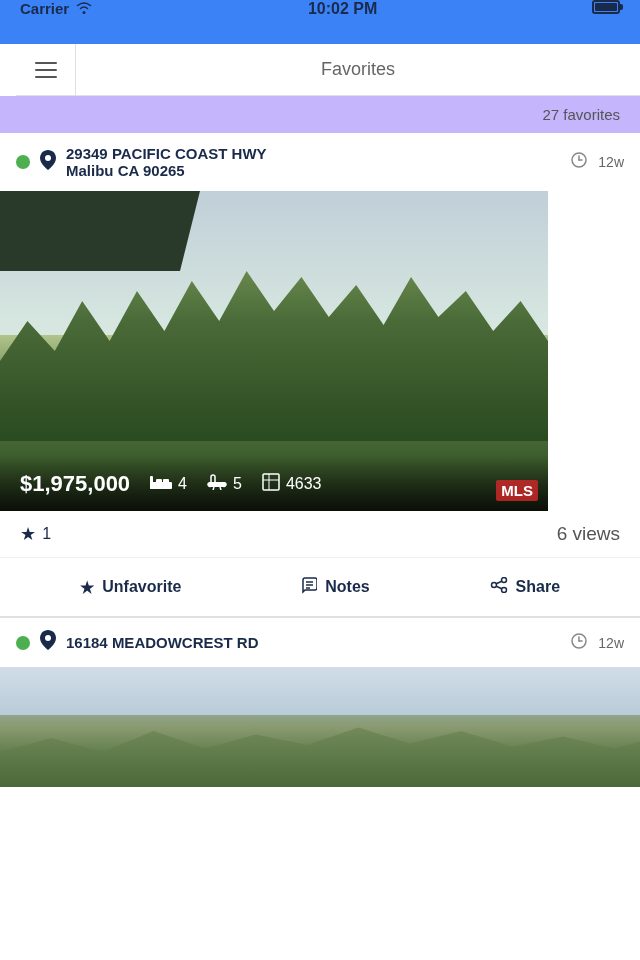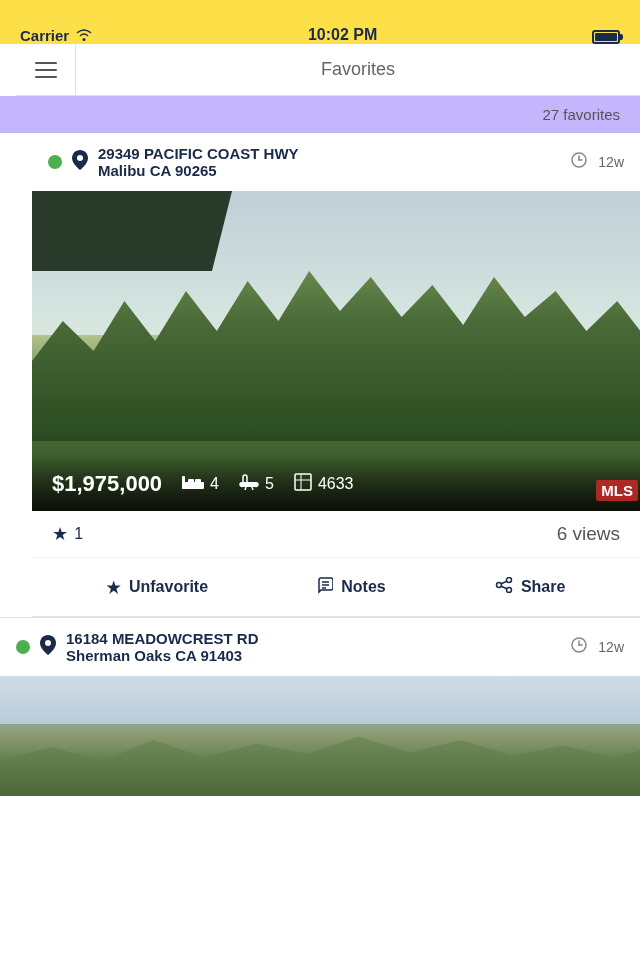--- a/index.html
+++ b/index.html
@@ -10,23 +10,23 @@
       min-height: 960px;
       font-family: -apple-system, 'Helvetica Neue', Arial, sans-serif;
       background: #fff;
       color: #1a2a4a;
       overflow-x: hidden;
     }
 
     
     .status-bar {
       height: 44px;
-      background: #fde047;
-      display: flex;
-      align-items: flex-end;
+      background: #3b82f6;
+      display: flex;
+      align-items: flex-start;
       justify-content: space-between;
       padding: 0 20px;
       font-size: 15px;
       font-weight: 600;
     }
     .status-left { display: flex; align-items: center; gap: 6px; }
     .status-center { font-weight: 600; font-size: 16px; }
     .status-right { display: flex; align-items: center; gap: 5px; }
     .battery-icon {
       width: 28px; height: 14px;
@@ -94,21 +94,20 @@
       text-align: right;
       font-size: 15px;
       color: #555;
       font-weight: 500;
     }
 
     
     .listing-item {
       background: #fff;
       border-bottom: 1px solid #e0e0e0;
-      margin-left: 32px;
     }
 
     .listing-header {
       display: flex;
       align-items: center;
       padding: 12px 16px;
       gap: 10px;
     }
     .status-dot {
       width: 14px;
@@ -143,21 +142,21 @@
       align-items: center;
       gap: 11px;
       color: #666;
       font-size: 14px;
       flex-shrink: 0;
     }
     .clock-icon { font-size: 16px; }
 
     
     .property-image {
-      width: 616px;
+      width: 548px;
       height: 320px;
       background: linear-gradient(
         to bottom,
         #b8c8d0 0%,
         #8aa8b8 15%,
         #c8d8a0 40%,
         #6a8a50 60%,
         #4a6a38 75%,
         #3a5a2a 85%,
         #2a3a20 100%
@@ -452,21 +451,20 @@
   <div class="listing-header">
     <div class="status-dot active"></div>
     <div class="pin-icon">
       <svg width="16" height="20" viewBox="0 0 16 20">
         <path d="M8 0 C3.6 0 0 3.6 0 8 C0 14 8 20 8 20 C8 20 16 14 16 8 C16 3.6 12.4 0 8 0Z" fill="#1a2a4a"></path>
         <circle cx="8" cy="8" r="3" fill="#fff"></circle>
       </svg>
     </div>
     <div class="listing-address">
       <div class="listing-street">16184 MEADOWCREST RD</div>
-      <div class="listing-city">Sherman Oaks CA 91403</div>
     </div>
     <div class="listing-time">
       <span class="clock-icon">
         <svg width="16" height="16" viewBox="0 0 16 16">
           <circle cx="8" cy="8" r="7" fill="none" stroke="#888" stroke-width="1.5"></circle>
           <line x1="8" y1="8" x2="8" y2="4" stroke="#888" stroke-width="1.5" stroke-linecap="round"></line>
           <line x1="8" y1="8" x2="11" y2="8" stroke="#888" stroke-width="1.5" stroke-linecap="round"></line>
         </svg>
       </span>
       <span>12w</span>

